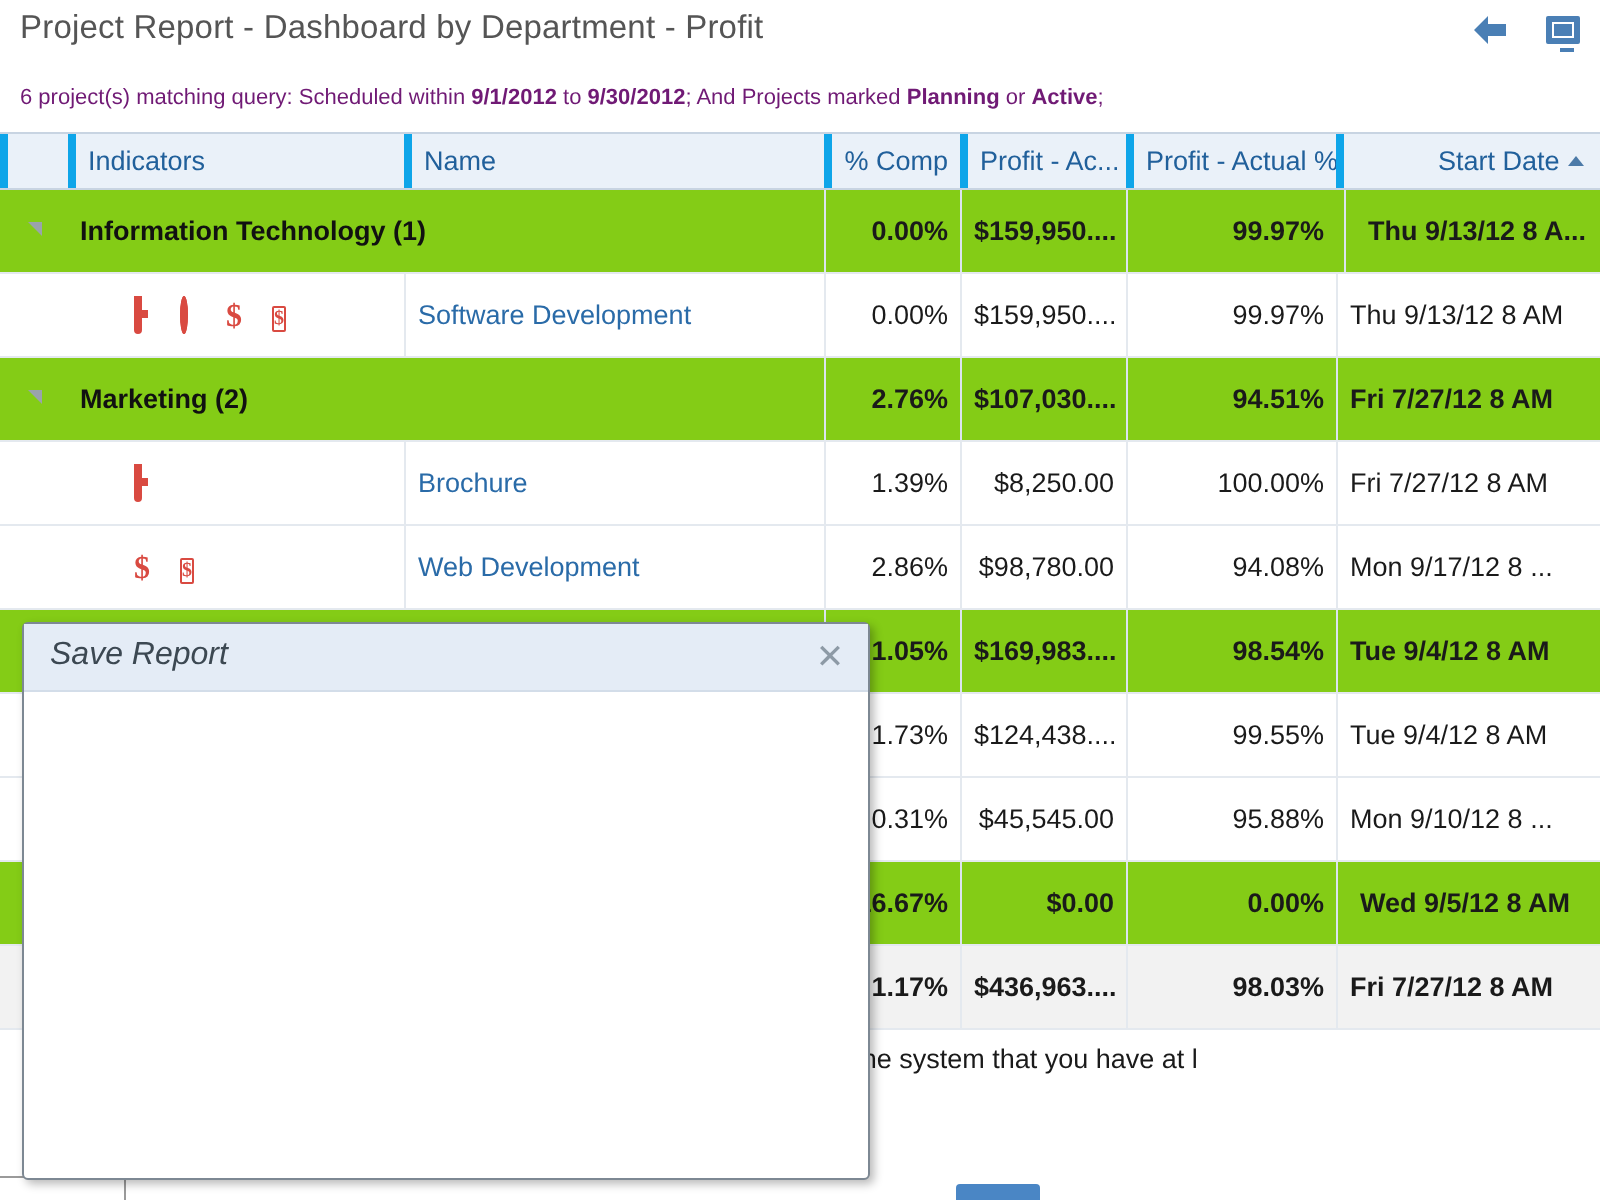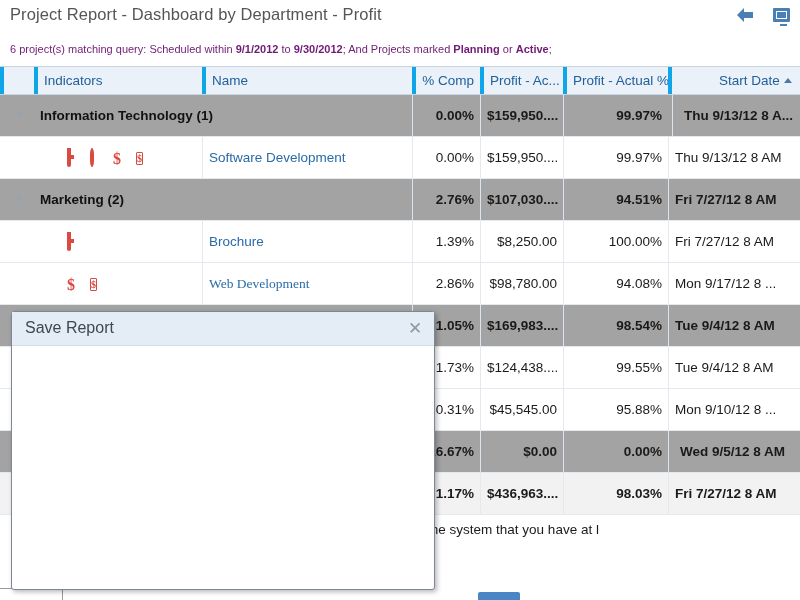--- a/index.html
+++ b/index.html
@@ -69,21 +69,21 @@
     display:inline-block;width:0;height:0;vertical-align:2px;margin-left:4px;
     border-left:4px solid transparent;border-right:4px solid transparent;
     border-bottom:5px solid #4c7aa8;
   }
 
   .row{
     position:relative;width:800px;height:42px;
     border-bottom:1px solid #e4e9ef;
     box-sizing:border-box;
   }
-  .row.group{background:#a3a3a3;font-weight:bold;}
+  .row.group{background:#84cc16;font-weight:bold;}
   .row.detail{background:#ffffff;}
   .row.total{background:#f2f2f2;font-weight:bold;}
   .row.shortlast{height:20px;border-bottom:none;background:#ffffff;}
 
   .cell{
     position:absolute;top:0;height:41px;line-height:41px;
     font-size:13.5px;
     box-sizing:border-box;
     overflow:hidden;white-space:nowrap;
     padding:0 6px;
@@ -163,21 +163,21 @@
     box-shadow:2px 2px 5px rgba(0,0,0,.28);
     box-sizing:border-box;
   }
   .dlg-title{
     position:relative;height:34px;background:#e4ecf6;
     border-bottom:1px solid #d3dde9;
     box-sizing:border-box;
   }
   .dlg-title h2{
     margin:0;position:absolute;left:13px;top:7px;
-    font-size:16px;font-weight:400;color:#3c4852;
+    font-size:16px;font-weight:400;color:#3c4852;font-style:italic;
   }
   .dlg-close{
     position:absolute;right:10px;top:8px;width:18px;height:18px;
     font-size:17px;line-height:17px;color:#8d9aa6;text-align:center;cursor:pointer;
     font-family:"Liberation Sans",sans-serif;
   }
   .dlg-body{position:relative;height:244px;}
 </style>
 </head>
 <body>
@@ -259,21 +259,21 @@
           <div class="cell vline num" style="left: 480px; width: 83px;">$8,250.00</div>
           <div class="cell vline num" style="left: 563px; width: 105px;">100.00%</div>
           <div class="cell vline " style="left: 668px; width: 132px;">Fri 7/27/12 8 AM</div>
         </div>
         <div class="row detail">
           <div class="inds">
             <span class="ind"><span class="ind-dot"></span></span>
             <span class="ind"><span class="ind-dollar">$</span></span>
             <span class="ind"><span class="ind-doc">$</span></span>
           </div>
-          <div class="cell vline" style="left: 202px; width: 210px; font-family: Liberation Serif, serif;"><span class="link">Web Development</span></div>
+          <div class="cell vline" style="left: 202px; width: 210px;"><span class="link">Web Development</span></div>
           <div class="cell vline num" style="left: 412px; width: 68px;">2.86%</div>
           <div class="cell vline num" style="left: 480px; width: 83px;">$98,780.00</div>
           <div class="cell vline num" style="left: 563px; width: 105px;">94.08%</div>
           <div class="cell vline " style="left: 668px; width: 132px;">Mon 9/17/12 8 ...</div>
         </div>
         <div class="row group">
           <div class="expander">
             <i></i>
           </div>
           <div class="grp-name"></div>

